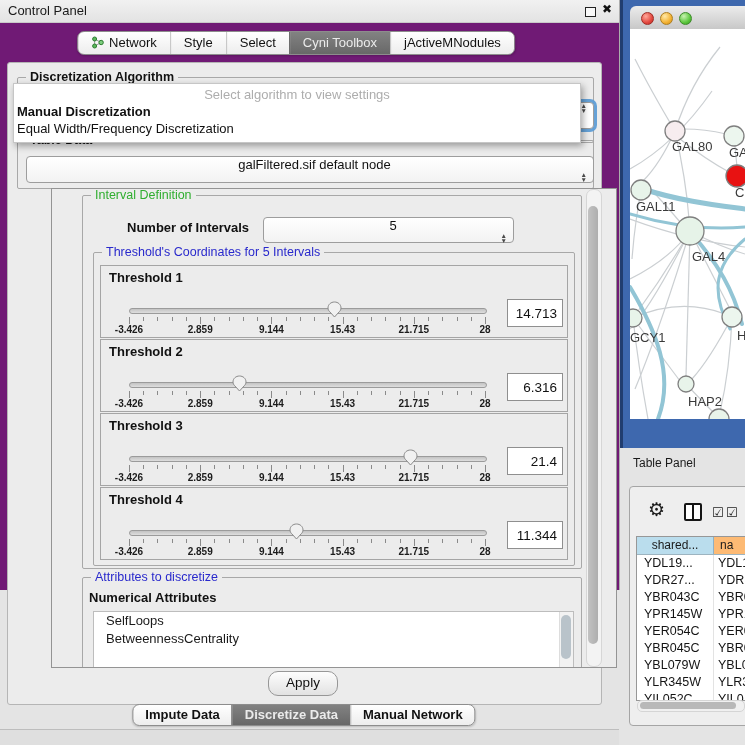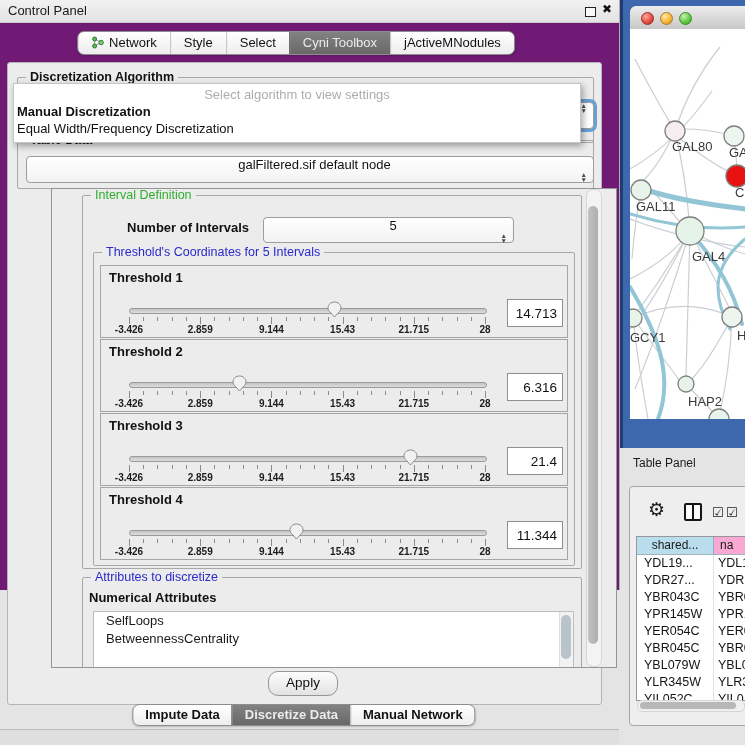--- a/index.html
+++ b/index.html
@@ -95,21 +95,21 @@
   .south{left:620px;top:448px;width:125px;height:297px;background:#e4e4e4;}
   .tp-title{left:633px;top:456px;font-size:12px;color:#1a1a1a;}
   .tp-box{left:629px;top:486px;width:120px;height:238px;background:#eeeeee;border:1px solid #a5a5a5;border-radius:4px;}
   .gear-icon{left:648px;top:498px;font-size:19px;color:#1a1a1a;}
   .columns-icon{left:684px;top:503px;width:14px;height:14px;border:2px solid #151515;border-radius:2px;background:#fff;}
   .columns-icon::after{content:"";position:absolute;left:6px;top:0;width:2px;height:14px;background:#151515;}
   .check-icon{top:505px;font-size:13px;color:#222;}
   .tp-table{left:636px;top:536px;width:109px;height:163px;background:#fff;border:1px solid #979797;border-right:none;overflow:hidden;}
   .tp-header{display:flex;height:17px;border-bottom:1px solid #9db4c0;}
   .tp-h1{width:76px;flex:none;background:#badded;border-right:1px solid #8fb0c4;font-size:12px;color:#1a1a1a;text-align:center;line-height:17px;}
-  .tp-h2{flex:1;background:#f9a8d4;font-size:12px;color:#1a1a1a;padding-left:6px;line-height:17px;overflow:hidden;}
+  .tp-h2{flex:1;background:#fdba74;font-size:12px;color:#1a1a1a;padding-left:6px;line-height:17px;overflow:hidden;}
   .tp-tr{display:flex;height:17px;}
   .tp-td1{width:76px;flex:none;font-size:12.5px;color:#141414;padding-left:7px;line-height:17px;white-space:nowrap;overflow:hidden;box-sizing:border-box;}
   .tp-td2{flex:1;font-size:12.5px;color:#141414;padding-left:4px;line-height:17px;white-space:nowrap;overflow:hidden;border-left:1px solid #e3e3e3;}
   .tp-hscroll{left:637px;top:700px;width:106px;height:10px;background:#f0f0f0;border:1px solid #d5d5d5;border-radius:5px;}
   .tp-hscroll .thumb{position:absolute;left:2px;top:1px;width:96px;height:7px;background:#b8b8b8;border-radius:4px;}
 </style>
 </head>
 <body>
 
 <div class="abs left-panel">

